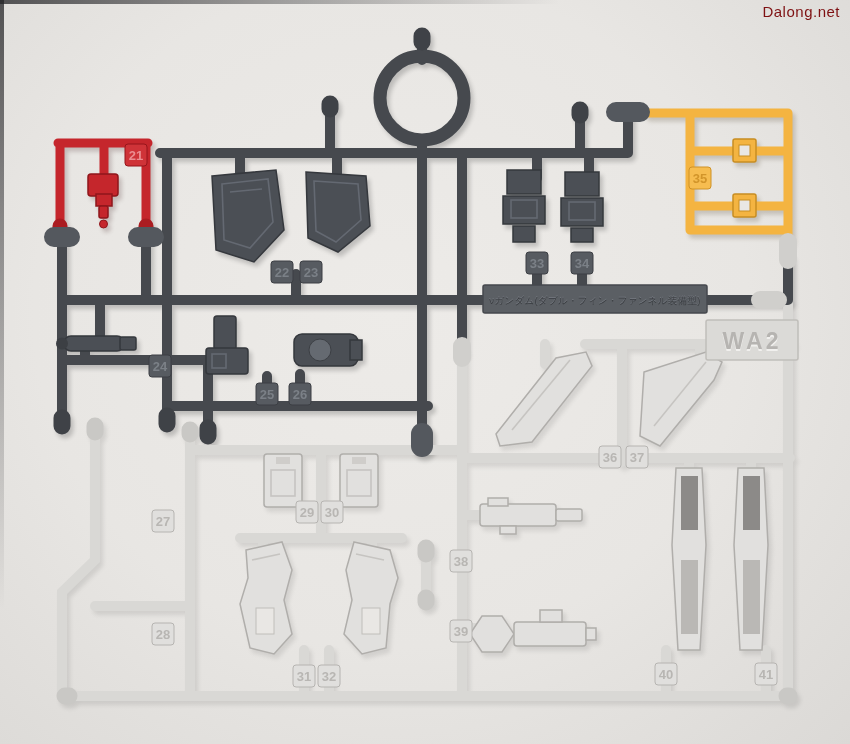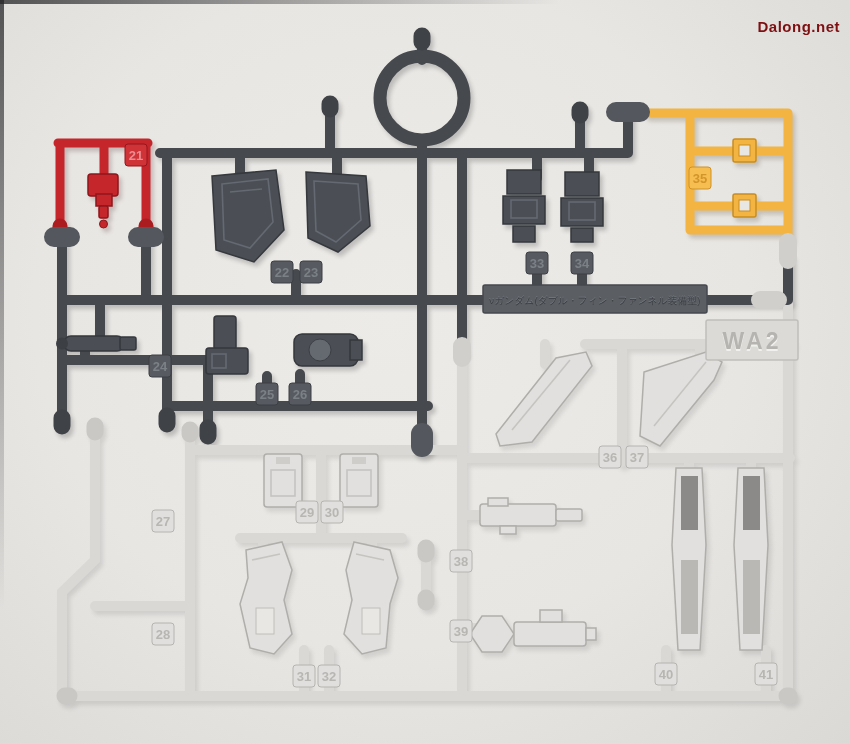--- a/index.html
+++ b/index.html
@@ -2,21 +2,21 @@
 <html><head>
 <meta charset="utf-8">
 <style>
   html,body{margin:0;padding:0;background:#d8d6d3;font-family:"Liberation Sans",sans-serif;}
   .stage{position:relative;width:850px;height:744px;overflow:hidden;
     background:radial-gradient(ellipse at 46% 42%, #edebe8 0%, #e8e6e3 55%, #dbd9d6 100%);}
   .edge-top{position:absolute;top:0;left:0;width:560px;height:4px;
     background:linear-gradient(to right, rgba(35,35,38,.75), rgba(35,35,38,0));}
   .edge-left{position:absolute;top:0;left:0;width:4px;height:610px;
     background:linear-gradient(to bottom, rgba(35,35,38,.75), rgba(35,35,38,0));}
-  .watermark{position:absolute;top:18px;right:10px;font-size:15px;font-weight:bold;
+  .watermark{position:absolute;top:3px;right:10px;font-size:15px;font-weight:normal;
     letter-spacing:.5px;color:#7e1012;}
   svg{position:absolute;top:0;left:0;}
   
   .dk-rail{stroke:#46494e;stroke-width:10;stroke-linecap:round;fill:none;}
   .dk-cap{stroke:#3f4247;stroke-width:17;stroke-linecap:round;fill:none;}
   .dk-bigcap{stroke:#54585e;stroke-width:22;stroke-linecap:round;fill:none;}
   .dk-ring{stroke:#46494e;stroke-width:13;fill:none;}
   .wh-rail{stroke:#d9d8d5;stroke-width:10;stroke-linecap:round;fill:none;}
   .wh-cap{stroke:#c9c8c5;stroke-width:17;stroke-linecap:round;fill:none;}
   .yl-rail{stroke:#f4b441;stroke-width:9;stroke-linecap:round;fill:none;}

